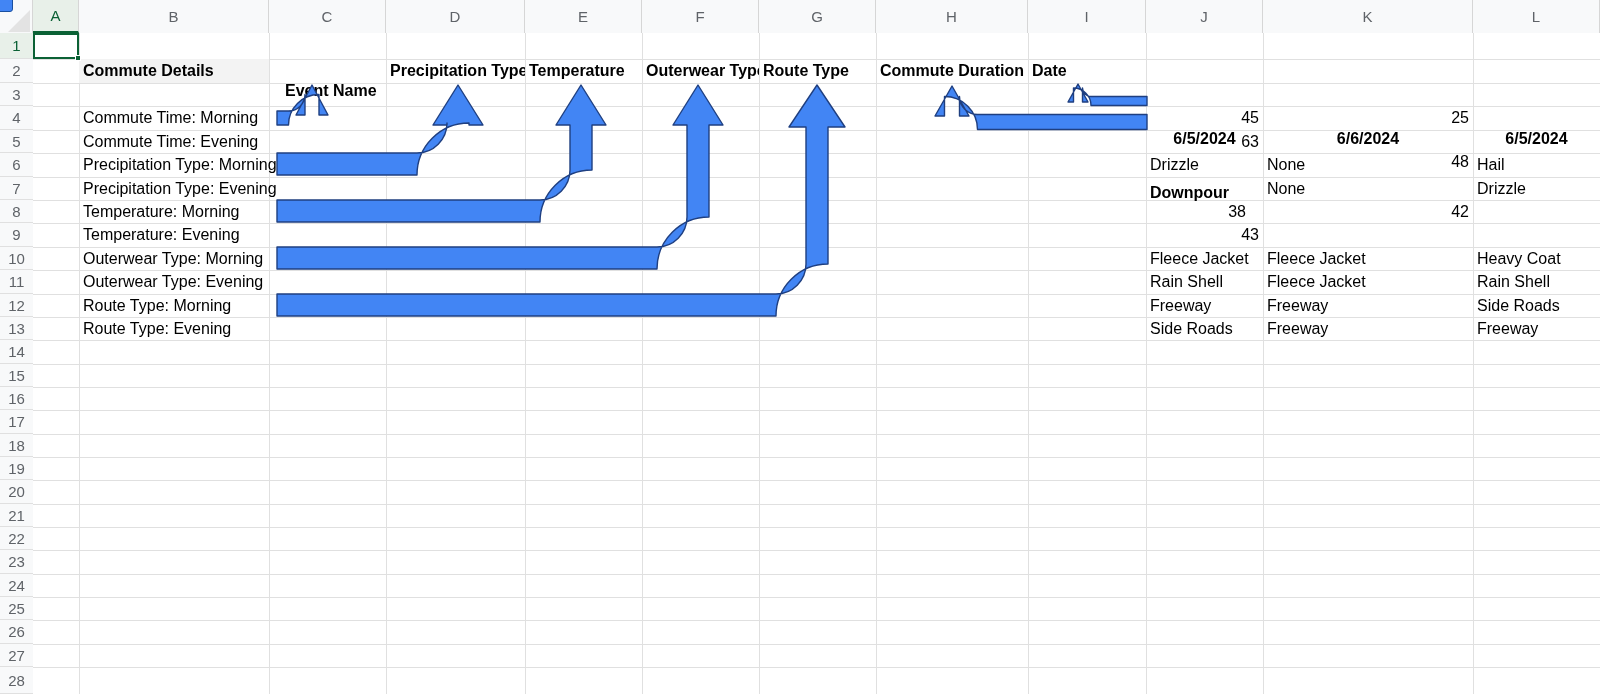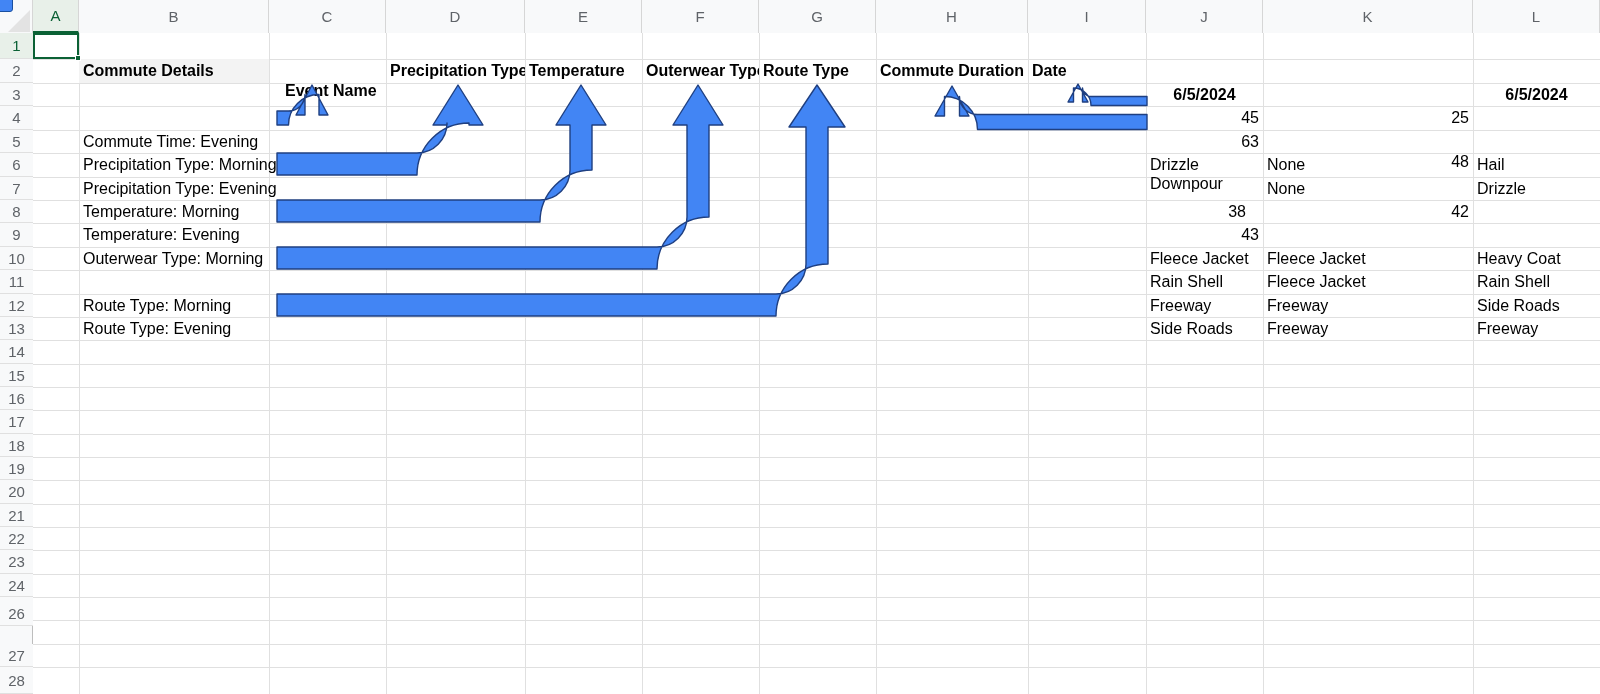--- a/index.html
+++ b/index.html
@@ -83,21 +83,21 @@
     font-size: 16px;
     color: #000;
     display: flex; align-items: center;
     padding: 0 4px;
     white-space: nowrap;
     overflow: visible;
     line-height: 1;
   }
   .cell.bold { font-weight: bold; }
   .cell.right { justify-content: flex-end; }
-  .cell.center { justify-content: center; }
+  .cell.center { justify-content: center; margin-top: 44px; }
   .cell.shaded { background: #f3f3f3; }
   .cell.clip { overflow: hidden; }
 
   
   .selbox {
     position: absolute;
     border: 2px solid #0b6135;
     z-index: 6;
     pointer-events: none;
   }
@@ -161,37 +161,40 @@
       <div class="hline" style="top: 634px;"></div>
       <div class="cell bold shaded" style="left: 46px; top: 26px; width: 190px; height: 24px;">Commute Details</div>
       <div class="cell bold" style="left: 248px; top: 26px; width: 117px; height: 24px; margin-top: 20px;">Event Name</div>
       <div class="cell bold clip" style="left: 353px; top: 26px; width: 139px; height: 24px;">Precipitation Type</div>
       <div class="cell bold" style="left: 492px; top: 26px; width: 117px; height: 24px;">Temperature</div>
       <div class="cell bold clip" style="left: 609px; top: 26px; width: 117px; height: 24px;">Outerwear Type</div>
       <div class="cell bold" style="left: 726px; top: 26px; width: 117px; height: 24px;">Route Type</div>
       <div class="cell bold" style="left: 843px; top: 26px; width: 152px; height: 24px;">Commute Duration</div>
       <div class="cell bold" style="left: 995px; top: 26px; width: 118px; height: 24px;">Date</div>
       <div class="cell bold center" style="left: 1113px; top: 50px; width: 117px; height: 23px;">6/5/2024</div>
+      <div class="cell bold center" style="left: 1230px; top: 50px; width: 210px; height: 23px;">6/6/2024</div>
       <div class="cell bold center" style="left: 1440px; top: 50px; width: 127px; height: 23px;">6/5/2024</div>
+      <div class="cell" style="left: 46px; top: 73px; width: 190px; height: 24px;">Commute Time: Morning</div>
       <div class="cell" style="left: 46px; top: 97px; width: 190px; height: 23px;">Commute Time: Evening</div>
       <div class="cell" style="left: 46px; top: 120px; width: 190px; height: 24px;">Precipitation Type: Morning</div>
       <div class="cell" style="left: 46px; top: 144px; width: 190px; height: 23px;">Precipitation Type: Evening</div>
       <div class="cell" style="left: 46px; top: 167px; width: 190px; height: 23px;">Temperature: Morning</div>
       <div class="cell" style="left: 46px; top: 190px; width: 190px; height: 24px;">Temperature: Evening</div>
       <div class="cell" style="left: 46px; top: 214px; width: 190px; height: 23px;">Outerwear Type: Morning</div>
+      <div class="cell" style="left: 46px; top: 237px; width: 190px; height: 24px;">Outerwear Type: Evening</div>
       <div class="cell" style="left: 46px; top: 261px; width: 190px; height: 23px;">Route Type: Morning</div>
       <div class="cell" style="left: 46px; top: 284px; width: 190px; height: 23px;">Route Type: Evening</div>
       <div class="cell right" style="left: 1113px; top: 73px; width: 117px; height: 24px;">45</div>
       <div class="cell right" style="left: 1230px; top: 73px; width: 210px; height: 24px;">25</div>
       <div class="cell right" style="left: 1113px; top: 97px; width: 117px; height: 23px;">63</div>
       <div class="cell right" style="left: 1230px; top: 97px; width: 210px; height: 23px; margin-top: 20px;">48</div>
       <div class="cell" style="left: 1113px; top: 120px; width: 117px; height: 24px;">Drizzle</div>
       <div class="cell" style="left: 1230px; top: 120px; width: 210px; height: 24px;">None</div>
       <div class="cell" style="left: 1440px; top: 120px; width: 127px; height: 24px;">Hail</div>
-      <div class="cell" style="left: 1113px; top: 139px; width: 117px; height: 23px;">Downpour</div>
+      <div class="cell" style="left: 1113px; top: 148px; width: 117px; height: 23px; font-weight: bold;">Downpour</div>
       <div class="cell" style="left: 1230px; top: 144px; width: 210px; height: 23px;">None</div>
       <div class="cell" style="left: 1440px; top: 144px; width: 127px; height: 23px;">Drizzle</div>
       <div class="cell right" style="left: 1100px; top: 167px; width: 117px; height: 23px;">38</div>
       <div class="cell right" style="left: 1230px; top: 167px; width: 210px; height: 23px;">42</div>
       <div class="cell right" style="left: 1113px; top: 190px; width: 117px; height: 24px;">43</div>
       <div class="cell" style="left: 1113px; top: 214px; width: 117px; height: 23px;">Fleece Jacket</div>
       <div class="cell" style="left: 1230px; top: 214px; width: 210px; height: 23px;">Fleece Jacket</div>
       <div class="cell" style="left: 1440px; top: 214px; width: 127px; height: 23px;">Heavy Coat</div>
       <div class="cell" style="left: 1113px; top: 237px; width: 117px; height: 24px;">Rain Shell</div>
       <div class="cell" style="left: 1230px; top: 237px; width: 210px; height: 24px;">Fleece Jacket</div>
@@ -271,19 +274,19 @@
         <div class="rowhead" style="top: 354px; height: 23px;">16</div>
         <div class="rowhead" style="top: 377px; height: 24px;">17</div>
         <div class="rowhead" style="top: 401px; height: 23px;">18</div>
         <div class="rowhead" style="top: 424px; height: 23px;">19</div>
         <div class="rowhead" style="top: 447px; height: 24px;">20</div>
         <div class="rowhead" style="top: 471px; height: 23px;">21</div>
         <div class="rowhead" style="top: 494px; height: 23px;">22</div>
         <div class="rowhead" style="top: 517px; height: 24px;">23</div>
         <div class="rowhead" style="top: 541px; height: 23px;">24</div>
         <div class="rowhead" style="top: 564px; height: 23px;">25</div>
-        <div class="rowhead" style="top: 569px; height: 24px; text-align: right;">26</div>
+        <div class="rowhead" style="top: 587px; height: 24px; text-align: right;">26</div>
         <div class="rowhead" style="top: 611px; height: 23px;">27</div>
         <div class="rowhead" style="top: 634px; height: 27px;">28</div>
       </div>
   </div>
 
 </div>
 
 </body></html>

